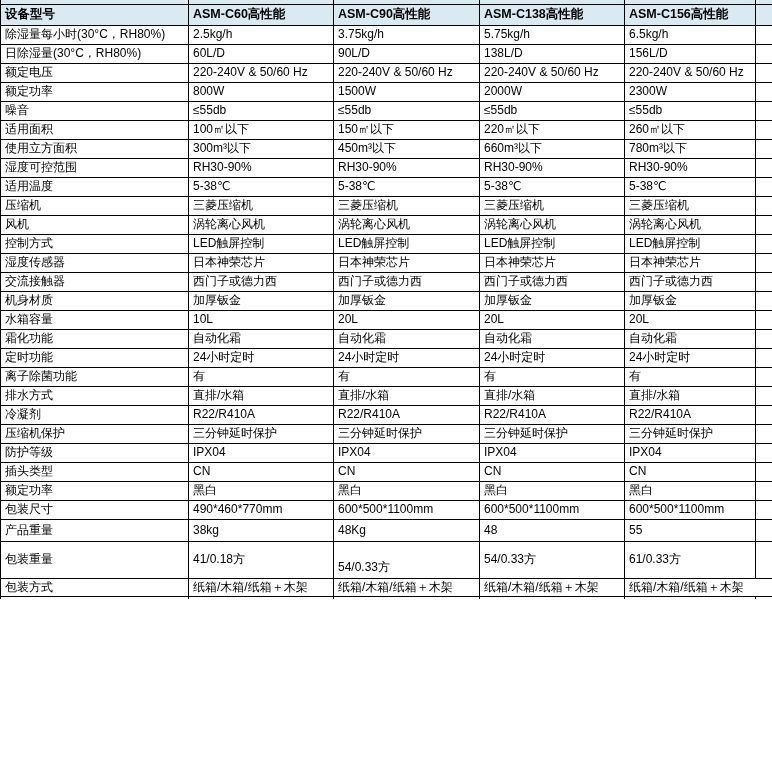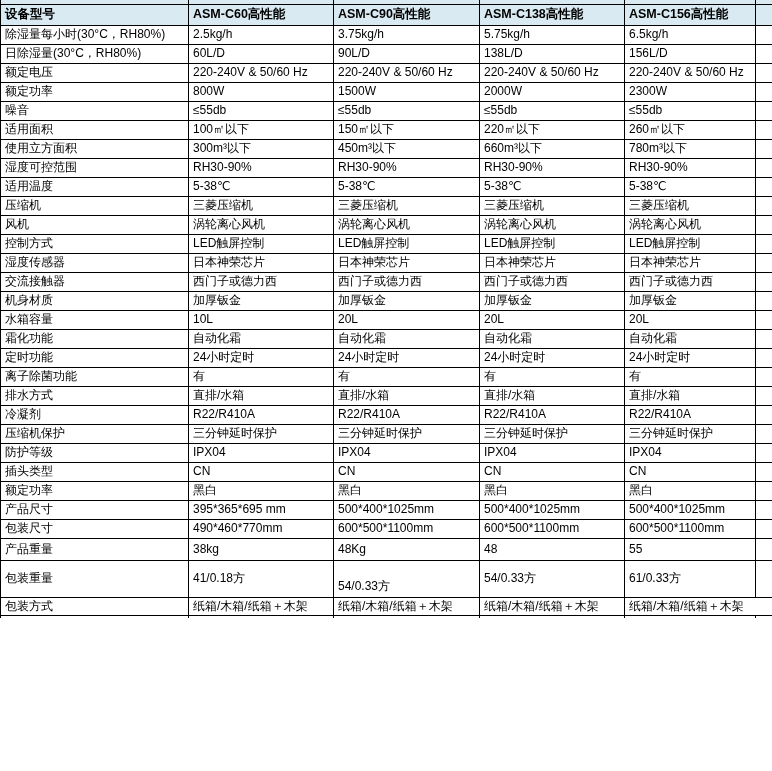--- a/index.html
+++ b/index.html
@@ -471,36 +471,20 @@
         </td>
         <td>
           <div class="cellv">黑白</div>
         </td>
         <td>
           <div class="cellv">黑白</div>
         </td>
         <td class="sliver"></td>
       </tr>
       <tr>
-        <td class="label">产品尺寸</td>
-        <td>
-          <div class="cellv">395*365*695 mm</div>
-        </td>
-        <td>
-          <div class="cellv">500*400*1025mm</div>
-        </td>
-        <td>
-          <div class="cellv">500*400*1025mm</div>
-        </td>
-        <td>
-          <div class="cellv">500*400*1025mm</div>
-        </td>
-        <td class="sliver"></td>
-      </tr>
-      <tr>
         <td class="label">包装尺寸</td>
         <td>
           <div class="cellv">490*460*770mm</div>
         </td>
         <td>
           <div class="cellv">600*500*1100mm</div>
         </td>
         <td>
           <div class="cellv">600*500*1100mm</div>
         </td>

